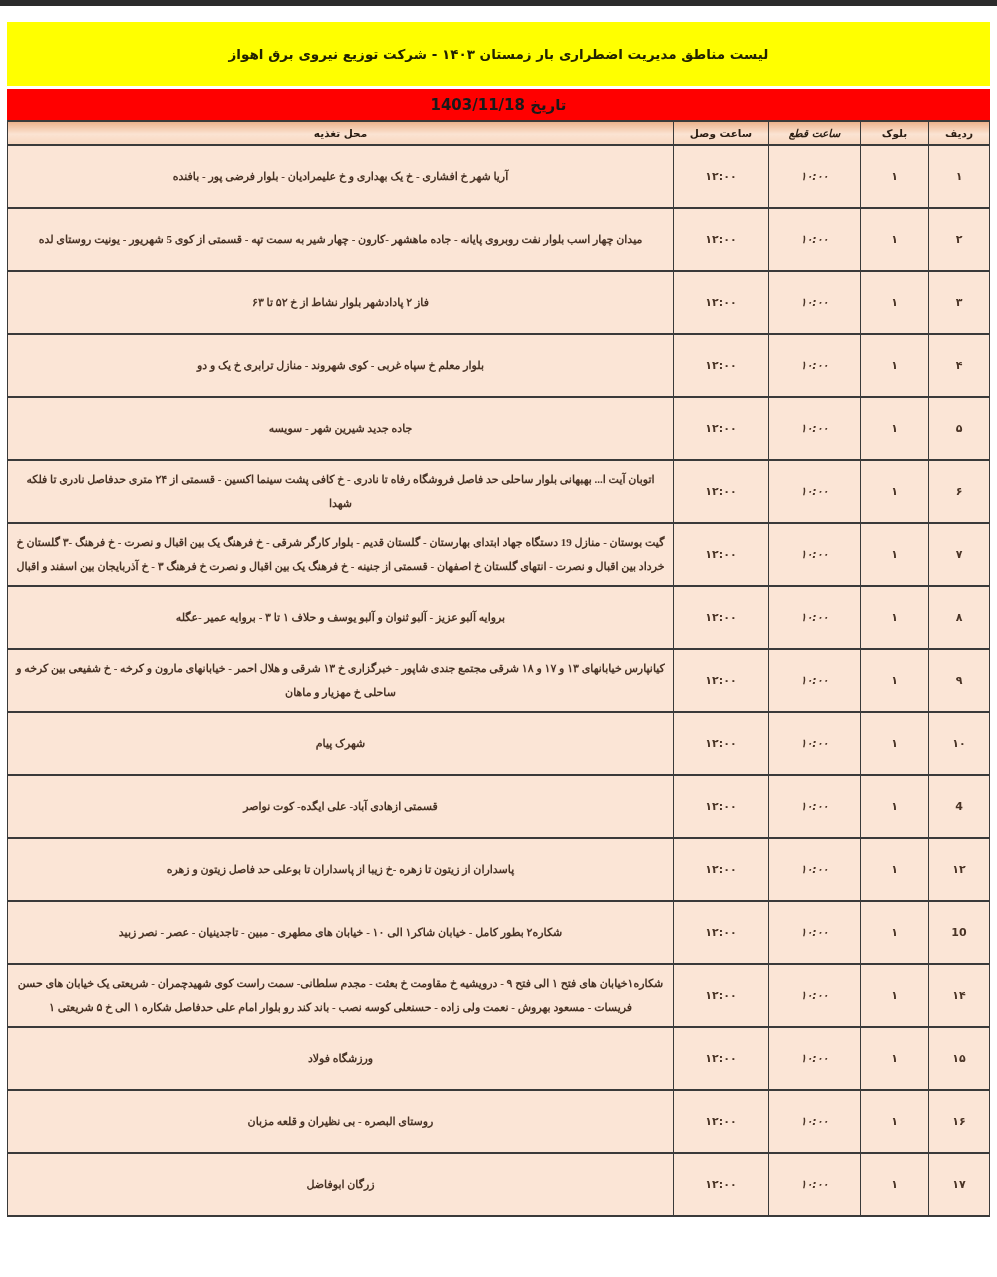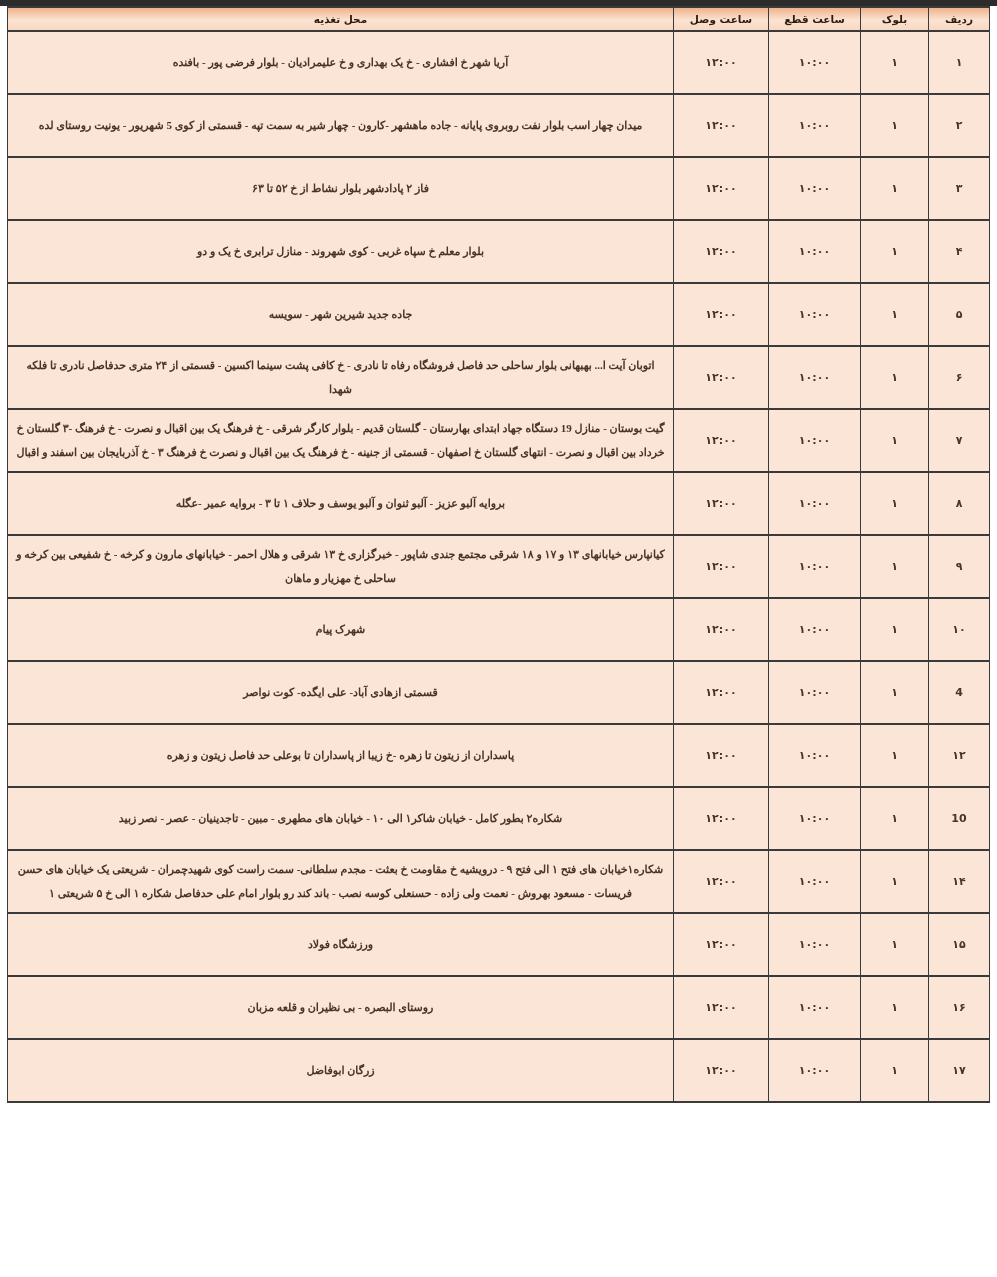--- a/index.html
+++ b/index.html
@@ -57,31 +57,37 @@
     background:#fbe5d6;
     font-size:11px;
     font-weight:bold;
     color:#4a3426;
     padding:4px 8px;
   }
   tr.data-row{height:63px;}
   td.c-loc{line-height:2.15;font-family:Liberation Serif, serif;}
   .c-rowno{width:52px;}
   .c-block{width:59px;}
-  .c-cut{width:83px;}
+  .c-cut{width:83px;font-style:italic;}
   .c-rec{width:86px;}
 </style>
 </head>
 <body>
 
 <div class="top-strip"></div>
 
 <div class="content">
 
-
+  <div class="title-banner">
+    <span>لیست مناطق مدیریت اضطراری بار زمستان ۱۴۰۳ - شرکت توزیع نیروی برق اهواز</span>
+  </div>
+
+  <div class="date-banner">
+    <span>تاریخ 1403/11/18</span>
+  </div>
 
   <table class="schedule">
     <thead>
       <tr>
         <th class="c-rowno">ردیف</th>
         <th class="c-block">بلوک</th>
         <th class="c-cut">ساعت قطع</th>
         <th class="c-rec">ساعت وصل</th>
         <th class="c-loc">محل تغذیه</th>
       </tr>

